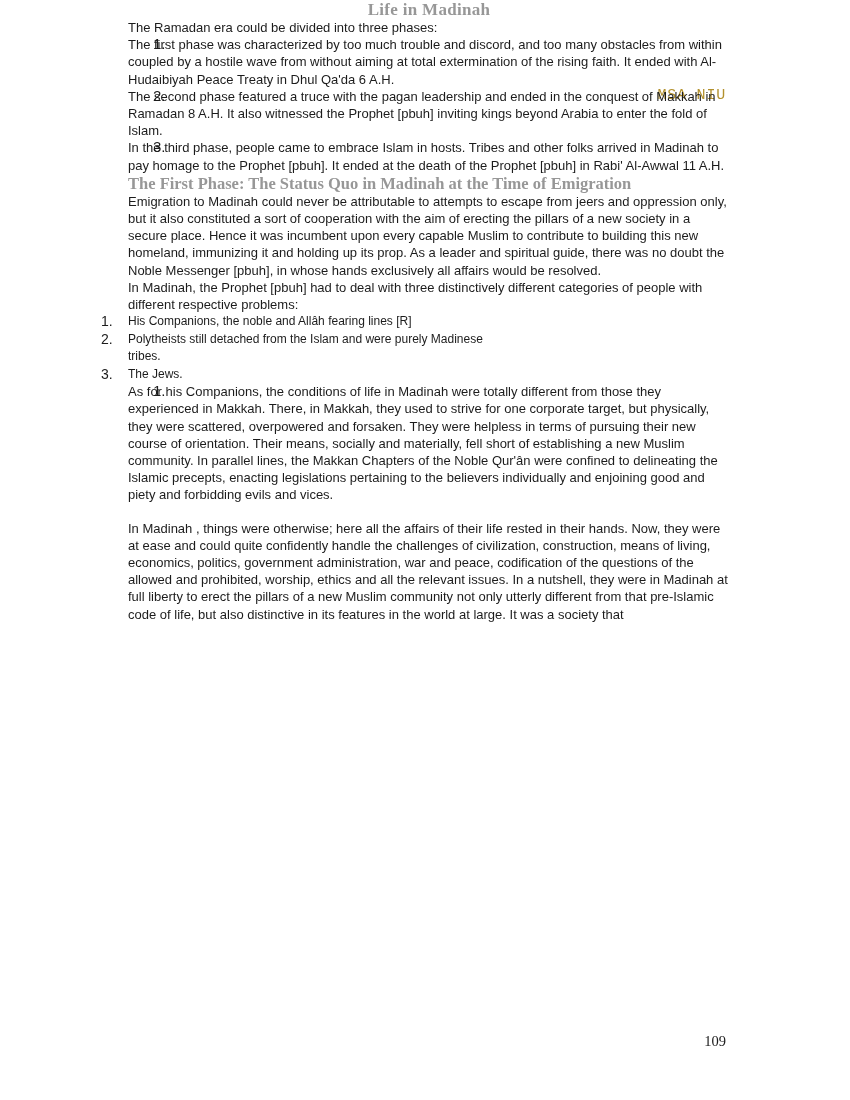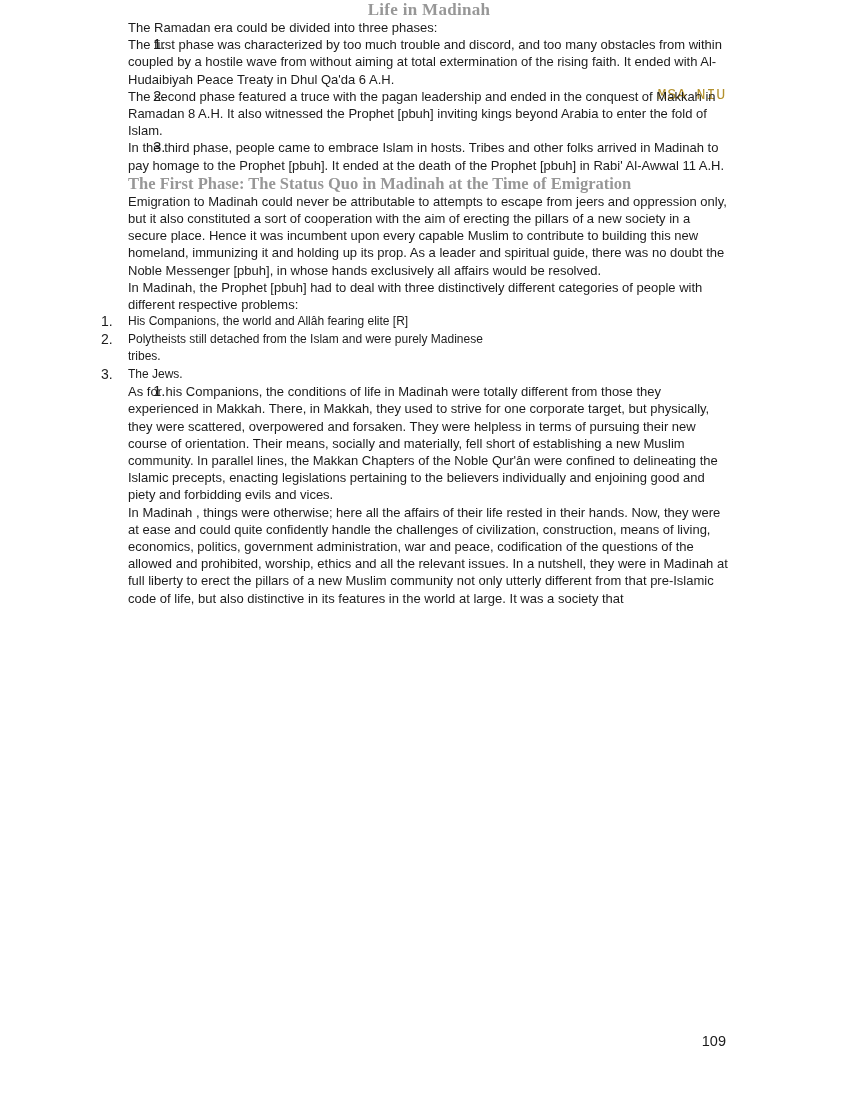--- a/index.html
+++ b/index.html
@@ -78,26 +78,26 @@
     margin-bottom: 2px;
   }
   .cat-item .num {
     position: absolute;
     left: -27px;
     top: 0;
     font-size: 14px;
     line-height: 16.5px;
   }
   .companions { margin-top: 17px; }
-  .companions .para2 { }
+  .companions .para2 { margin-top: 16px; }
   .page-number {
     position: absolute;
     top: 1033px;
     right: 124px;
-    font-family: Liberation Sans, sans-serif;
+    font-family: Liberation Serif, serif;
     font-size: 14.5px;
     color: #1a1a1a;
     margin-left: 18px;
   }
 </style>
 </head>
 <body>
 
 <div class="page">
 
@@ -126,21 +126,21 @@
 
     <h2 class="section-heading">The First Phase: The Status Quo in Madinah at the Time of Emigration</h2>
 
     <p class="body-text para-emigration">Emigration to Madinah could never be attributable to attempts to escape from jeers and oppression only, but it also constituted a sort of cooperation with the aim of erecting the pillars of a new society in a secure place. Hence it was incumbent upon every capable Muslim to contribute to building this new homeland, immunizing it and holding up its prop. As a leader and spiritual guide, there was no doubt the Noble Messenger [pbuh], in whose hands exclusively all affairs would be resolved.</p>
 
     <p class="body-text para-categories-intro">In Madinah, the Prophet [pbuh] had to deal with three distinctively different categories of people with different respective problems:</p>
 
     <div class="categories">
       <div class="cat-item">
         <span class="num">1.</span>
-        <span>His Companions, the world and Allâh fearing elite [R]</span>
+        <span>His Companions, the noble and Allâh fearing lines [R]</span>
       </div>
       <div class="cat-item">
         <span class="num">2.</span>
         <span>Polytheists still detached from the Islam and were purely Madinese tribes.</span>
       </div>
       <div class="cat-item">
         <span class="num">3.</span>
         <span>The Jews.</span>
       </div>
     </div>

